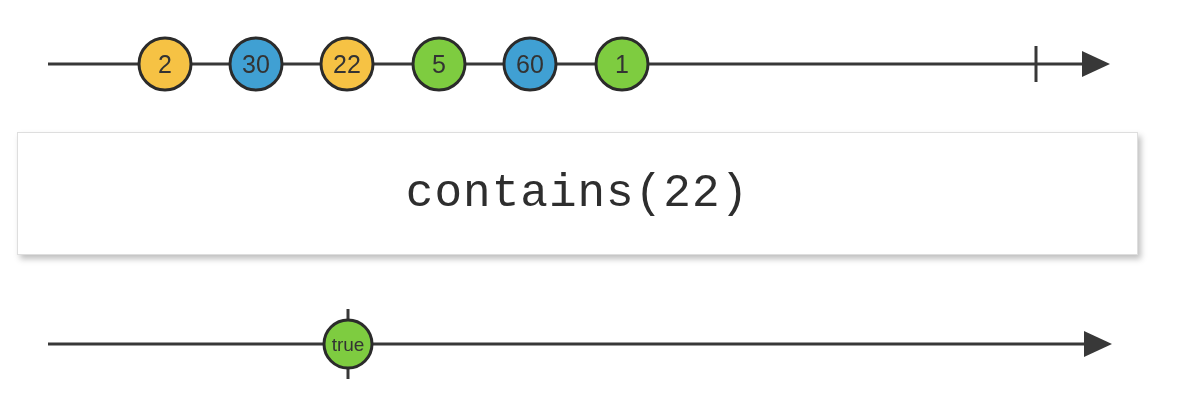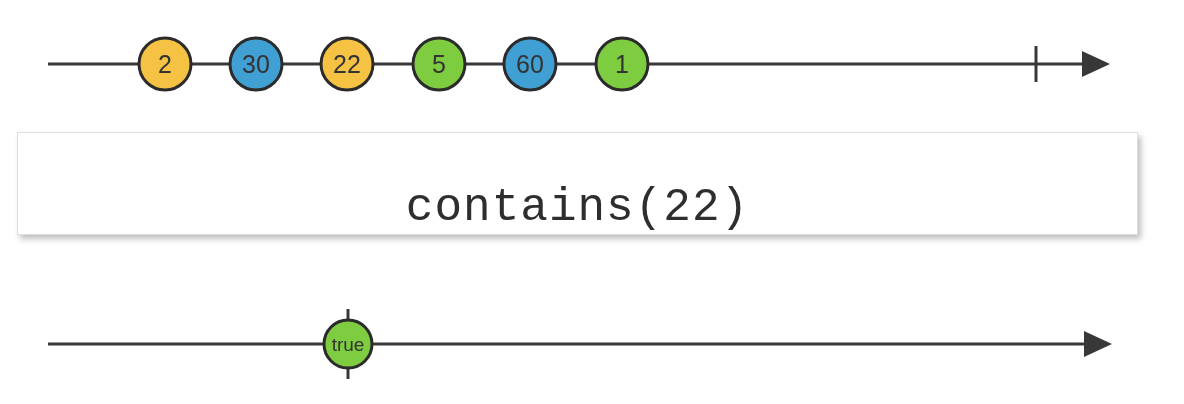--- a/index.html
+++ b/index.html
@@ -20,27 +20,27 @@
     left: 0;
     display: block;
   }
   #source-timeline { top: 0; }
   #output-timeline { top: 280px; }
   .operator-box {
     position: absolute;
     left: 17px;
     top: 132px;
     width: 1121px;
-    height: 103px;
+    height: 123px;
     box-sizing: border-box;
     background: #ffffff;
     border: 1px solid #dedede;
     box-shadow: 3px 4px 6px rgba(0, 0, 0, 0.25);
     display: flex;
-    align-items: flex-end;
+    align-items: center;
     justify-content: center;
   }
   .operator-label {
     font-family: "Liberation Mono", monospace;
     font-size: 46px;
     font-weight: 500;
     color: #2e2e2e;
     letter-spacing: 1px;
     white-space: pre;
   }

